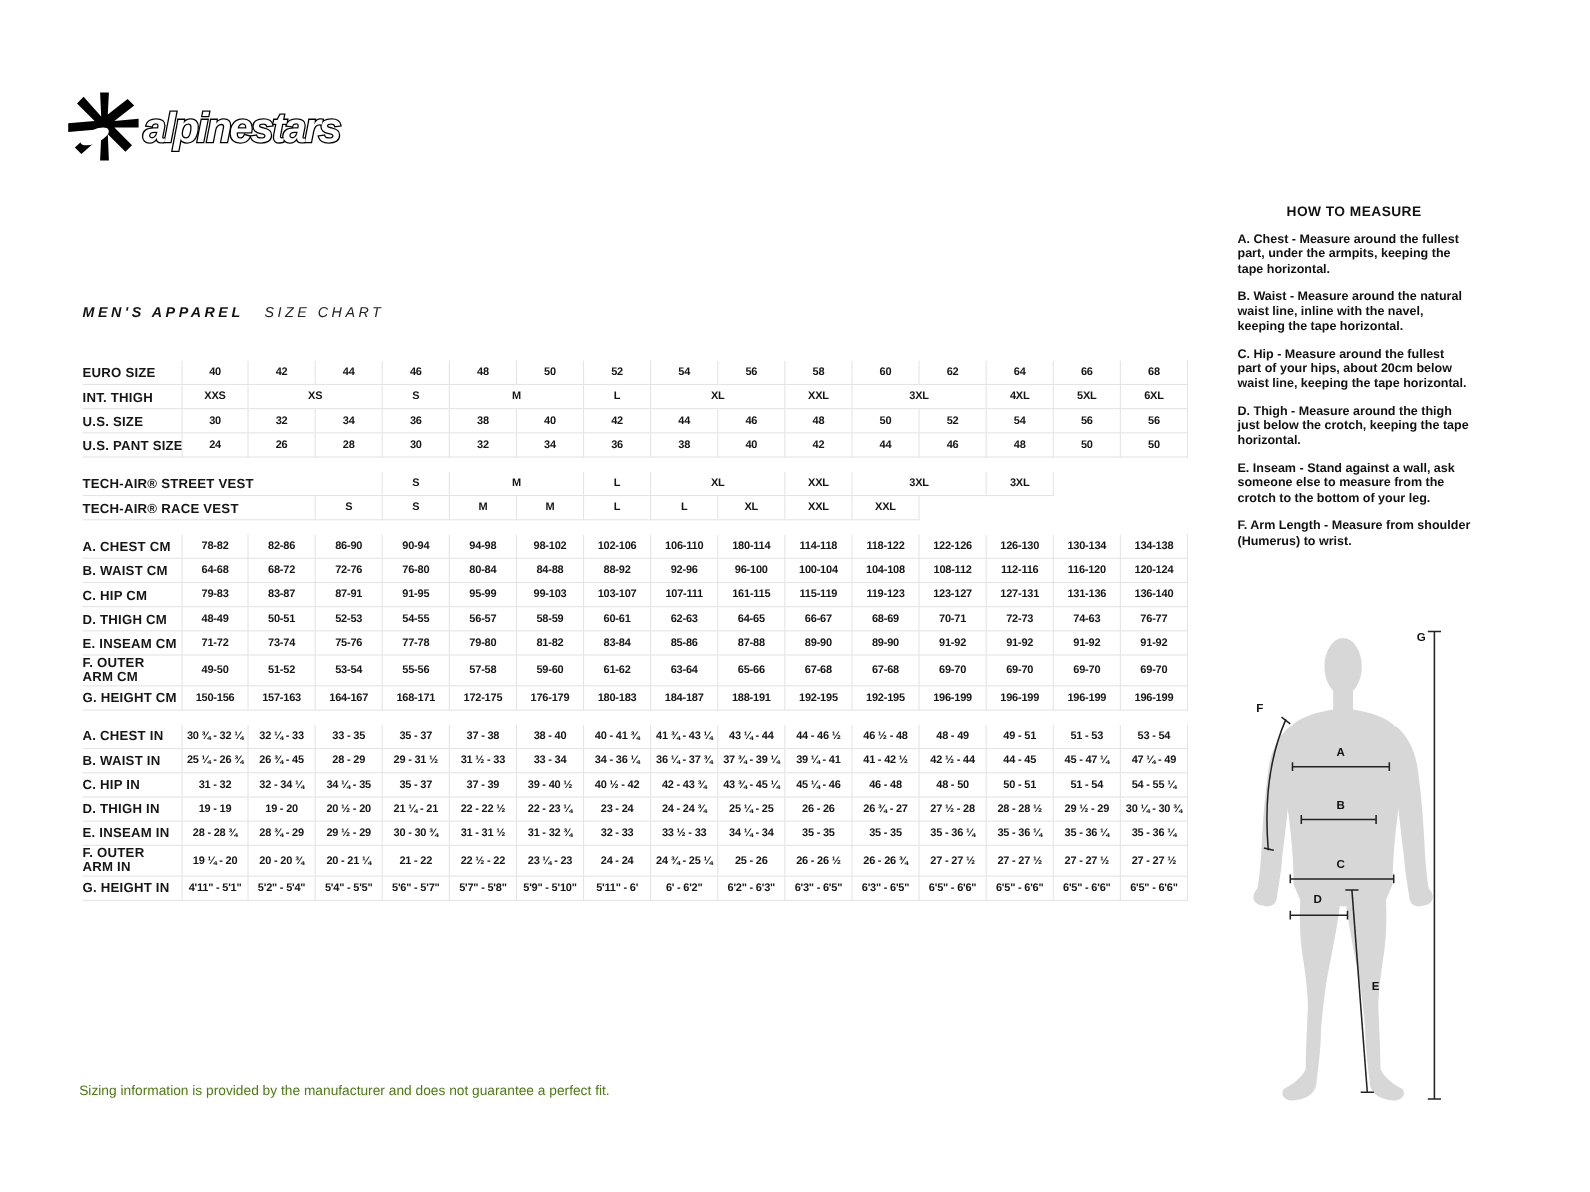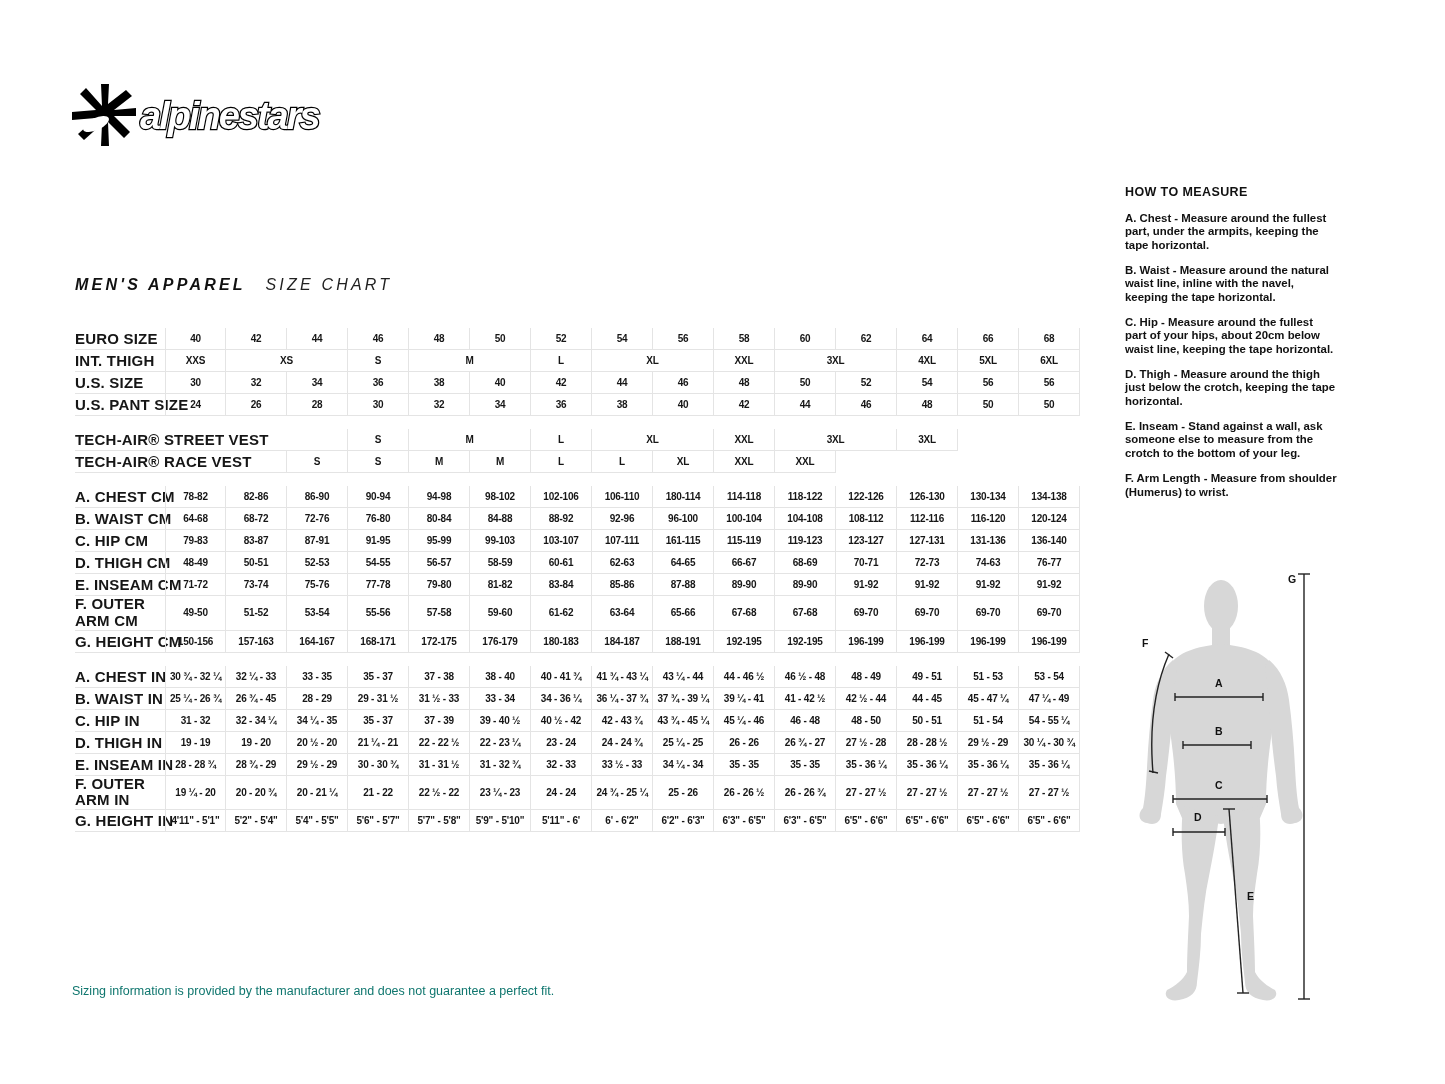--- a/index.html
+++ b/index.html
@@ -1,51 +1,51 @@
 <!DOCTYPE html>
 <html><head>
 <meta charset="utf-8">
 <style>
   html,body{margin:0;padding:0;background:#fff;}
   #canvas{position:relative;width:1445px;height:1084px;background:#fff;overflow:hidden;
           font-family:"Liberation Sans",sans-serif;color:#141414;}
 
   
-  #logo{position:absolute;left:68px;top:80px;text-align:center;}
-
-  
-  #title{position:absolute;left:75px;top:276px;font-style:italic;font-size:16px;
+  #logo{position:absolute;left:58px;top:80px;text-align:center;}
+
+  
+  #title{position:absolute;left:75px;top:276px;font-style:italic;font-size:13px;
          letter-spacing:3.2px;white-space:nowrap;}
   #title .main{font-weight:bold;color:#111;}
   #title .sub{font-weight:400;color:#222;margin-left:12px;}
 
   
   #size-table{position:absolute;left:75px;top:328px;width:1005px;font-weight:bold;color:#161616;}
   .tgroup{margin-top:13px;}
   .tgroup:first-child{margin-top:0;}
   .trow{display:grid;grid-template-columns:90px repeat(15,1fr);min-height:22px;align-items:stretch;}
-  .tlabel{display:flex;align-items:center;justify-content:flex-start;font-size:15px;
+  .tlabel{display:flex;align-items:center;justify-content:flex-start;font-size:12px;
           letter-spacing:.2px;white-space:nowrap;border-bottom:1px solid #e4e4e4;}
   .tlabel.wrap{white-space:normal;line-height:1.12;padding-right:6px;}
   .tcell{display:flex;align-items:center;justify-content:center;font-size:10px;
          letter-spacing:-.2px;white-space:nowrap;border-bottom:1px solid #e4e4e4;
          border-right:1px solid #e4e4e4;}
   .tcell.bl{border-left:1px solid #e4e4e4;}
   .tcell.nb{border:none;}
 
   
   #howto{position:absolute;left:1125px;top:185px;width:212px;color:#111;}
-  #howto h3{margin:0 0 13px 0;font-size:12.5px;letter-spacing:.4px;}
+  #howto h3{margin:0 0 13px 0;font-size:12.5px;letter-spacing:.4px;text-align:center;}
   #howto p{margin:0 0 12px 0;font-size:11.4px;line-height:1.17;font-weight:700;}
 
   
   #diagram{position:absolute;left:1133px;top:566px;}
 
   
-  #footer{position:absolute;left:72px;top:984px;font-size:12.5px;line-height:1.22;color:#0f766e;}
+  #footer{position:absolute;left:72px;top:984px;font-size:12.5px;line-height:1.22;color:#4d7c0f;}
 </style>
 </head>
 <body>
 
 <div id="canvas">
 
   <div id="logo">
     <svg width="265" height="70" viewBox="0 0 265 70">
       <g>
         <path fill="#000" d="M33,4 L41,4 L40,24 L58,10 L64,16 L46,30 L68,28 L68,36 L46,36 L62,52 L56,58 L40,42 L41,66 L33,66 L34,44 L16,60 L10,54 L28,38 L4,40 L4,32 L28,30 L12,14 L18,8 L34,26 Z"></path>

